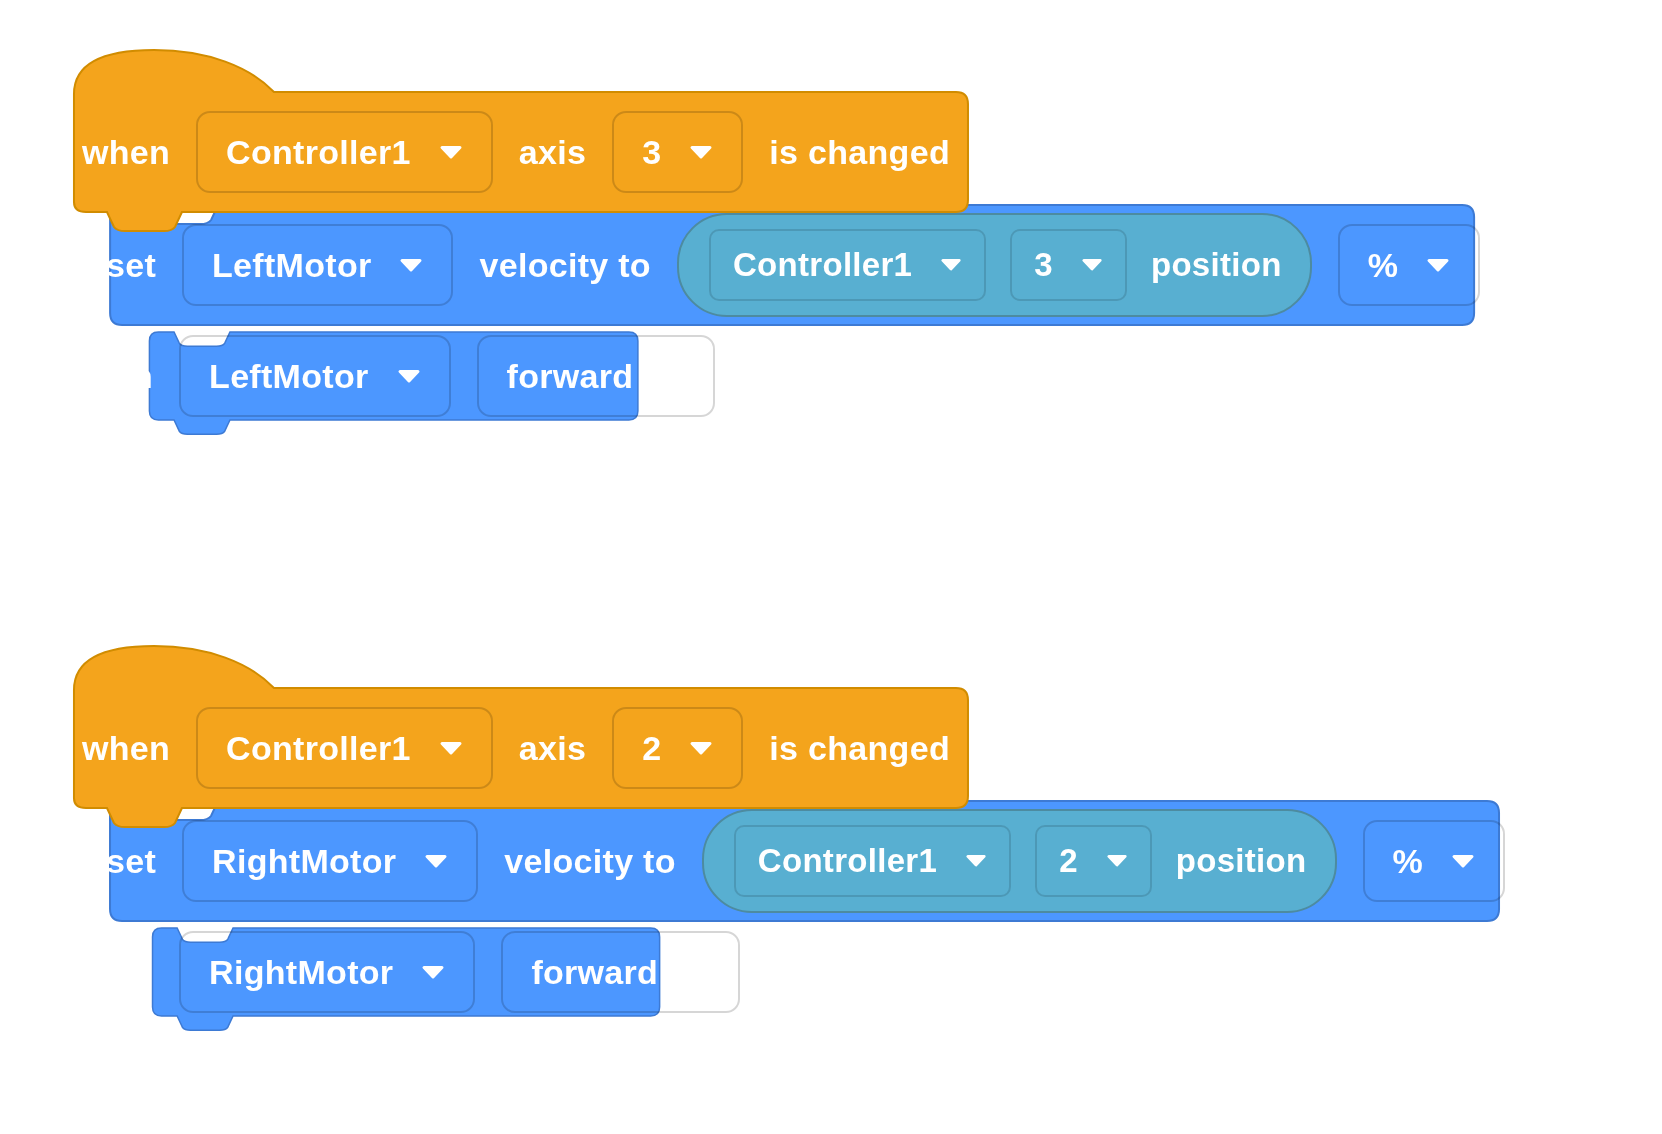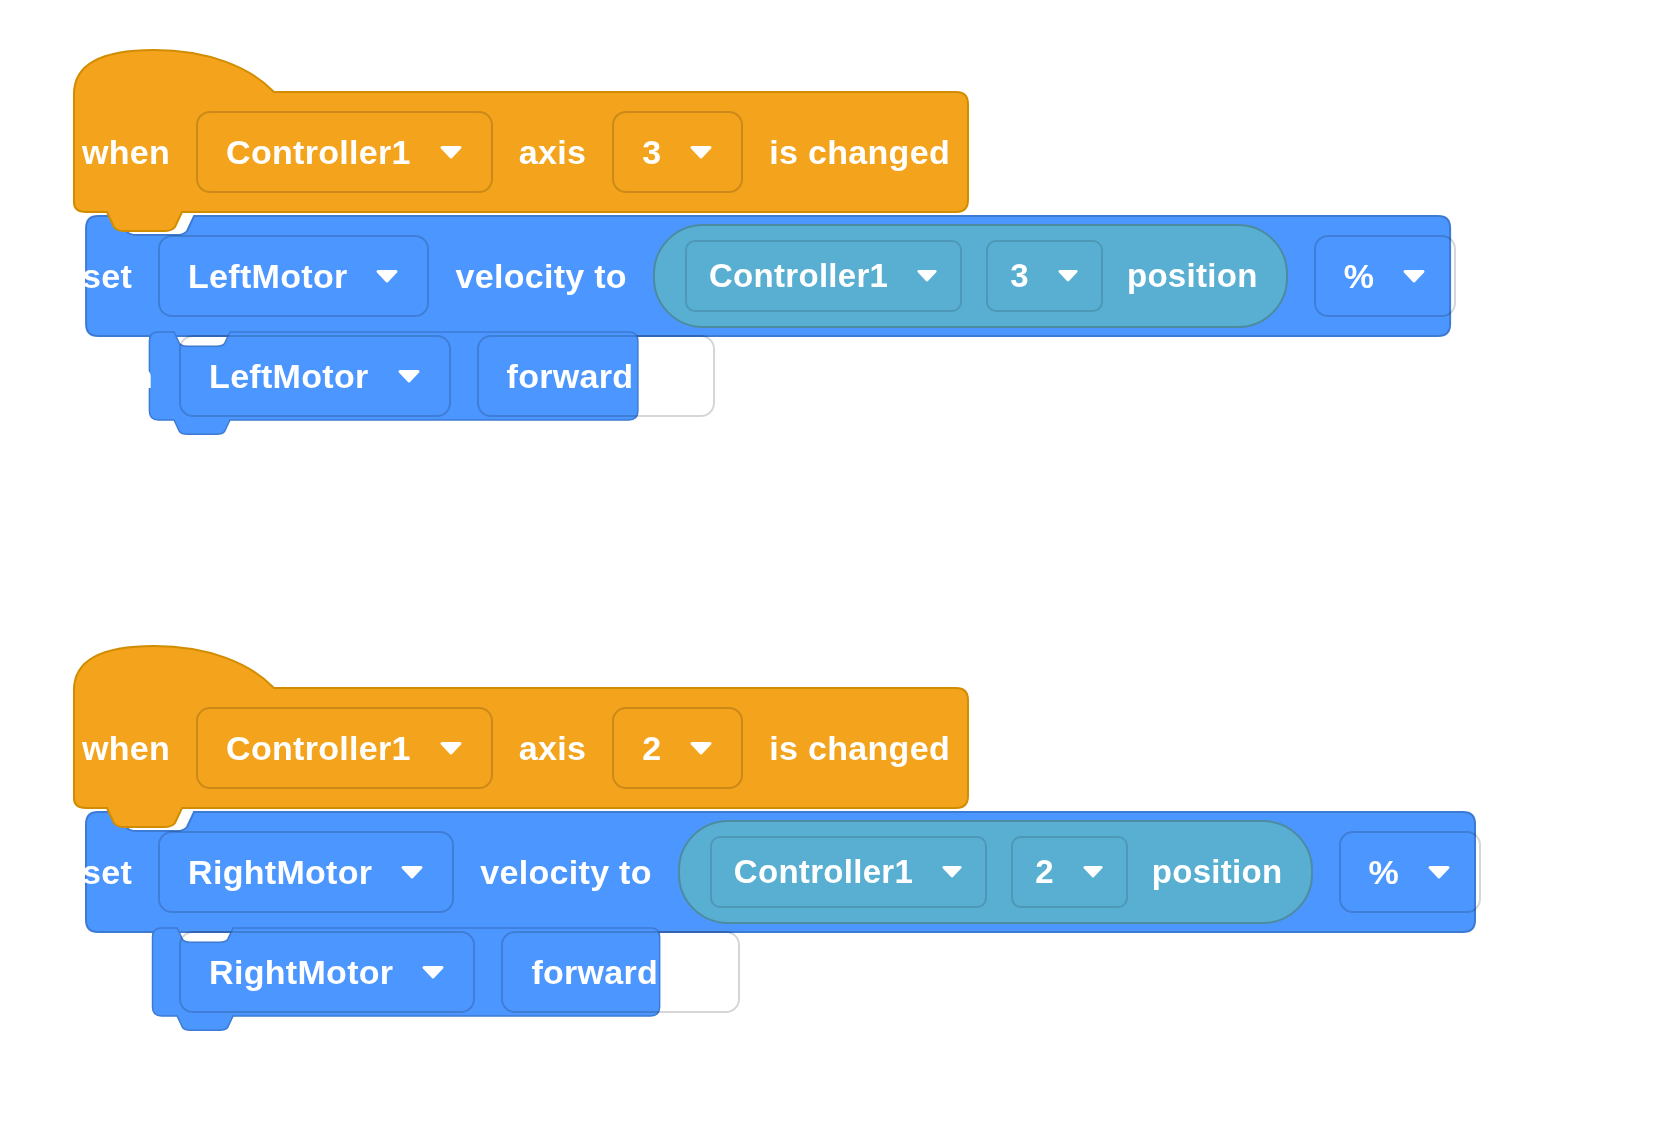--- a/index.html
+++ b/index.html
@@ -13,21 +13,21 @@
   .stack{position:absolute;}
   .stack-1{left:62px;top:52px;}
   .stack-2{left:62px;top:648px;}
 
   .block{
     position:absolute;left:0;
     display:inline-flex;align-items:center;
     white-space:nowrap;
   }
   .block-hat {top:40px;height:120px;z-index:3;gap:26px;padding:0 30px 0 20px;}
-  .block-set {top:164px;height:120px;z-index:1;gap:26px;padding:0 18px 0 20px;}
+  .block-set {top:153px;height:120px;z-index:1;gap:26px;padding:0 18px 0 20px;margin-left:24px;}
   .block-spin{top:280px;height:88px;z-index:2;gap:26px;padding:0 10px 0 20px;}
 
   svg.outline{
     position:absolute;inset:0;width:100%;height:100%;
     overflow:visible;z-index:0;pointer-events:none;
   }
   .block-yellow svg.outline path{fill:#F4A41C;stroke:#D18C00;stroke-width:2;}
   .block-blue  svg.outline path{fill:#4C97FF;stroke:#3D7AD4;stroke-width:2;}
 
   .bi{position:relative;z-index:1;}

